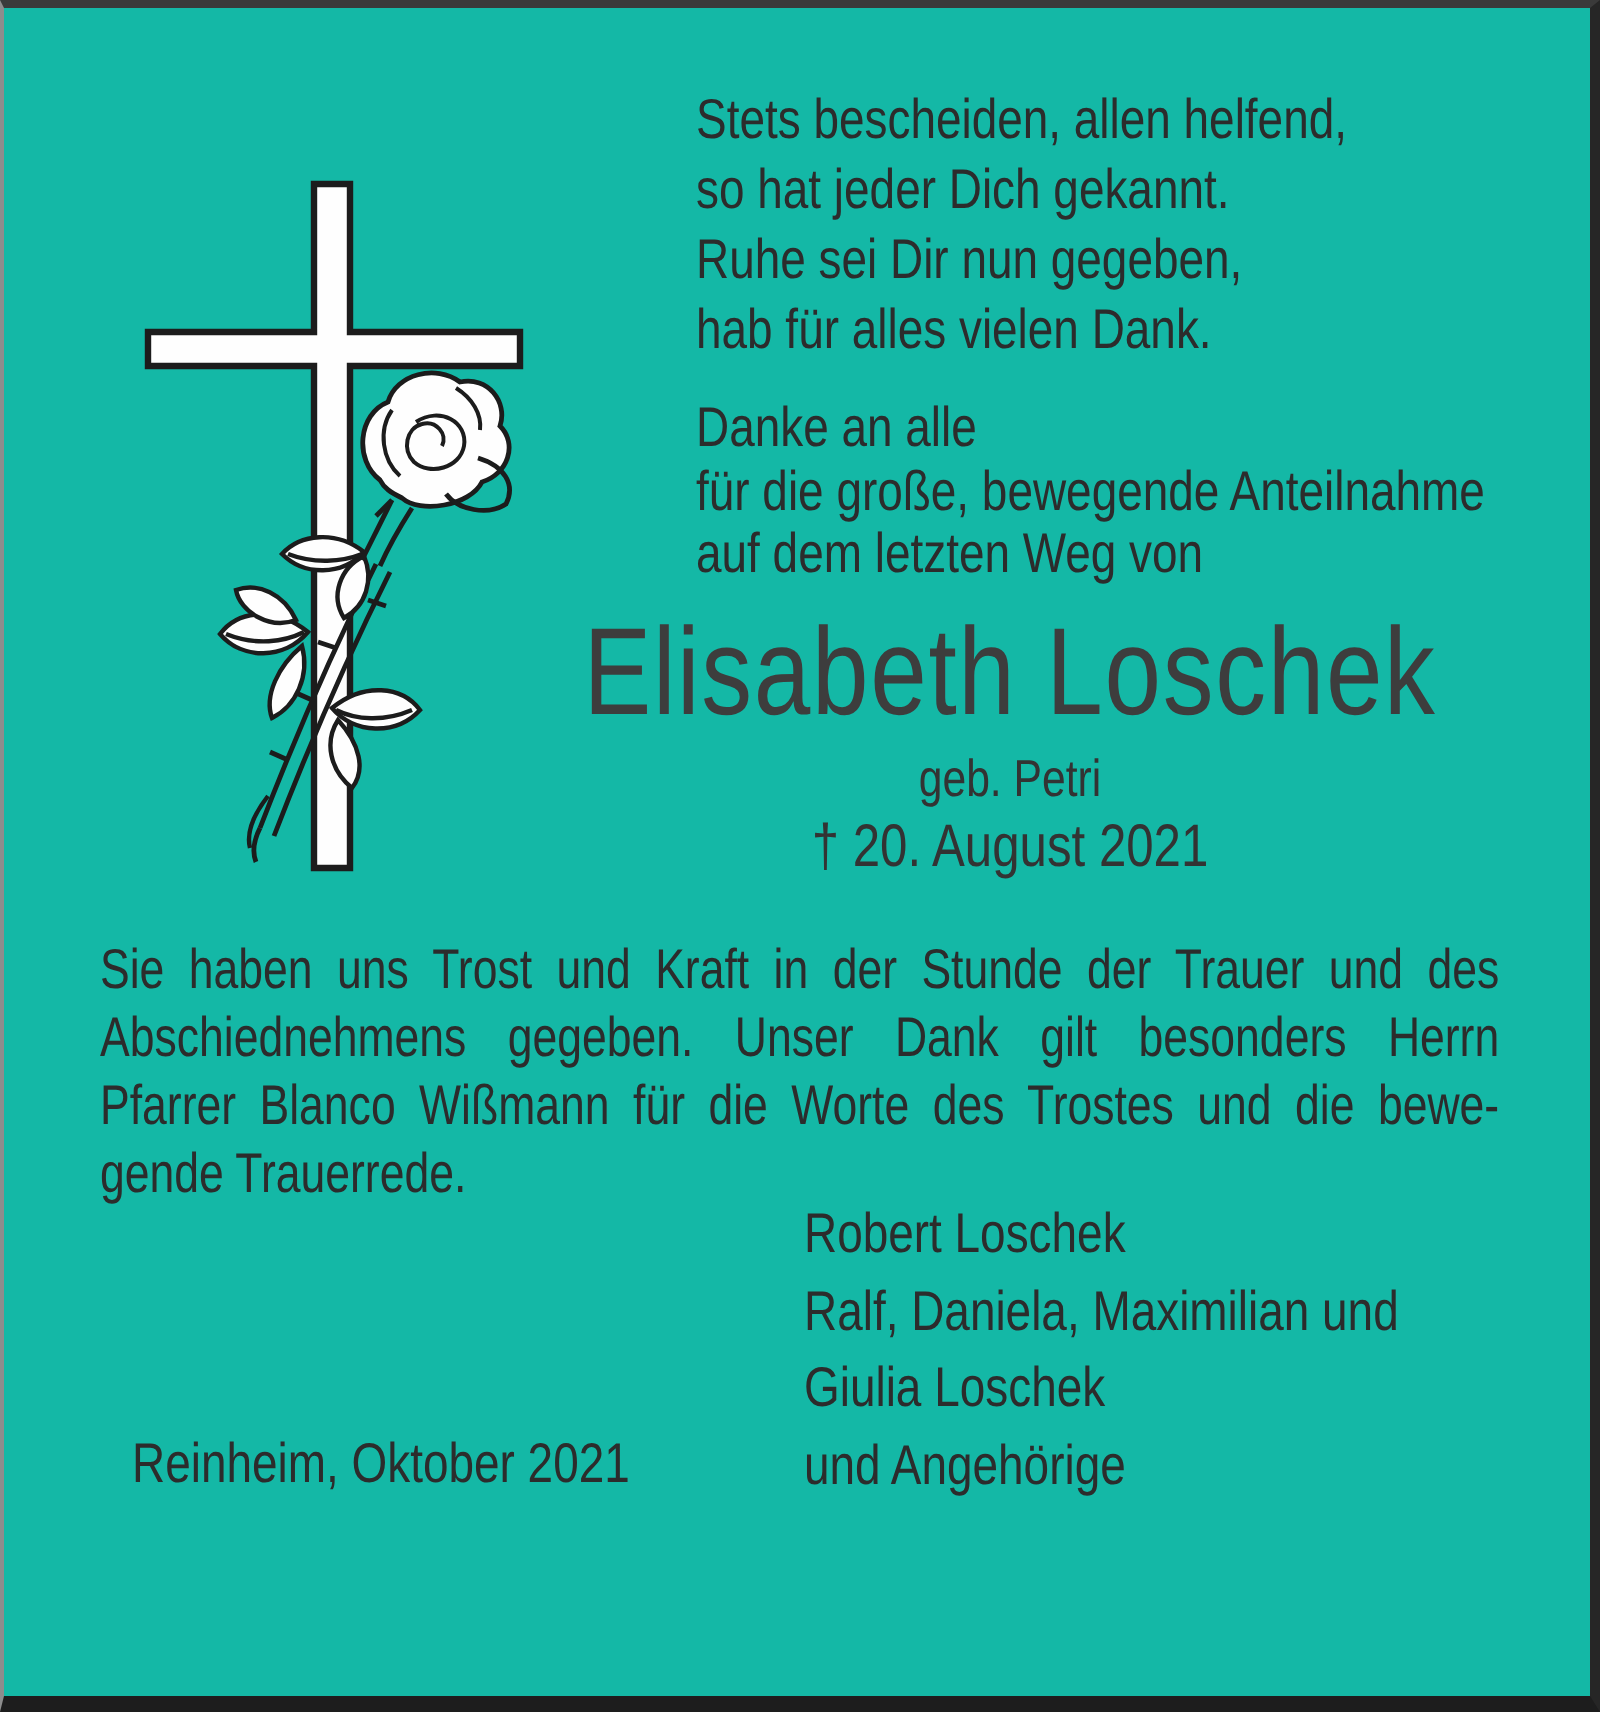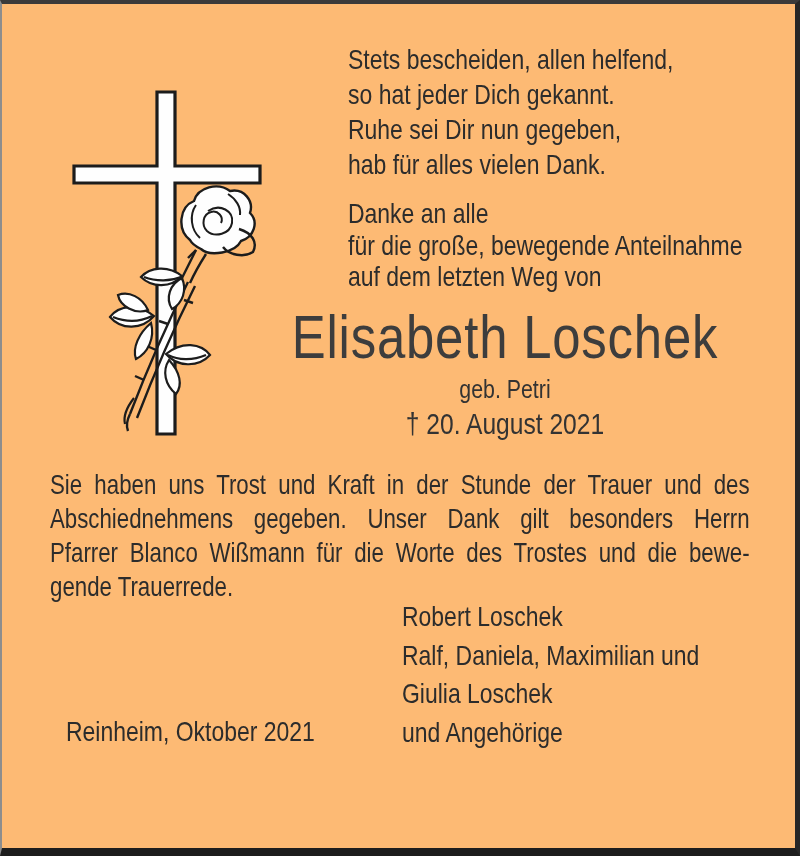--- a/index.html
+++ b/index.html
@@ -1,20 +1,20 @@
 <!DOCTYPE html>
 <html><head>
 <meta charset="utf-8">
 <style>
   html,body{margin:0;padding:0;background:#fff;}
   .page{
     position:relative;
     width:800px;height:856px;
     box-sizing:border-box;
-    background:#fdba74;
+    background:#14b8a6;
     border-top:4px solid #3a3a3a;
     border-right:5px solid #262626;
     border-bottom:8px solid #1d1d1d;
     border-left:2px solid #8d8d8d;
     overflow:hidden;
     font-family:"Liberation Sans","DejaVu Sans",sans-serif;
     color:#2c2c2c;
   }
   .illustration{position:absolute;left:36px;top:56px;}
   .txt{position:absolute;transform:scale(0.82,1);transform-origin:0 0;white-space:nowrap;}

